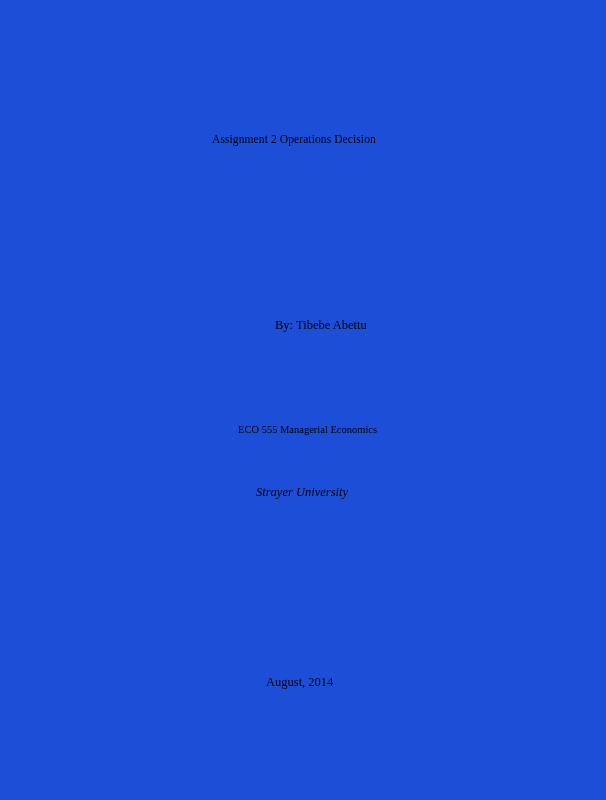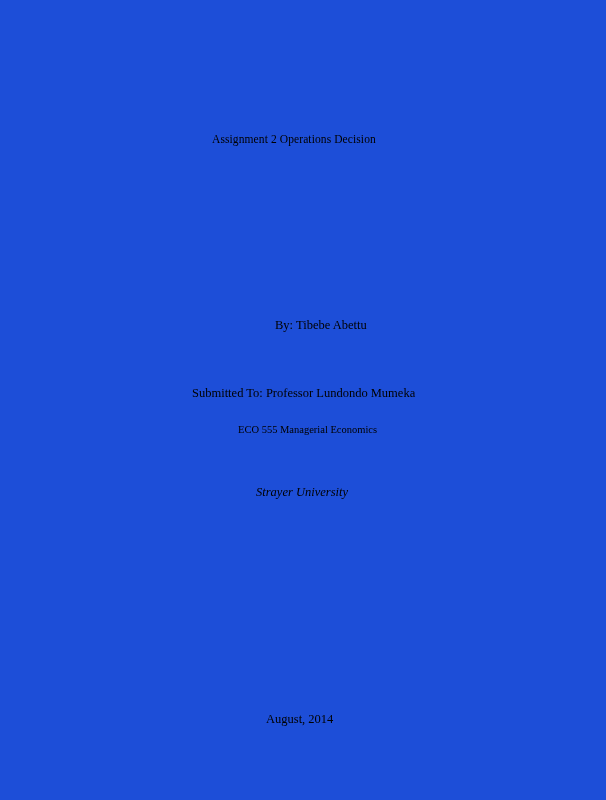--- a/index.html
+++ b/index.html
@@ -50,33 +50,31 @@
   .university-line {
     left: 256px;
     top: 485px;
     font-size: 12.5px;
     font-style: italic;
   }
   .date-line {
     left: 266px;
     top: 675px;
     font-size: 12.5px;
-    margin-top: 37px;
   }
 </style>
 </head>
 <body>
 
 <div class="page">
 
   <div class="line title-line">Assignment 2 Operations Decision</div>
 
   <div class="line author-line">By: Tibebe Abettu</div>
 
-  <div class="line submitted-line">Submitted To:  Professor Lundondo Mumeka</div>
 
   <div class="line course-line">ECO 555 Managerial Economics</div>
 
   <div class="line university-line">Strayer University</div>
 
   <div class="line date-line">August, 2014</div>
 
 </div>
 
 </body></html>

